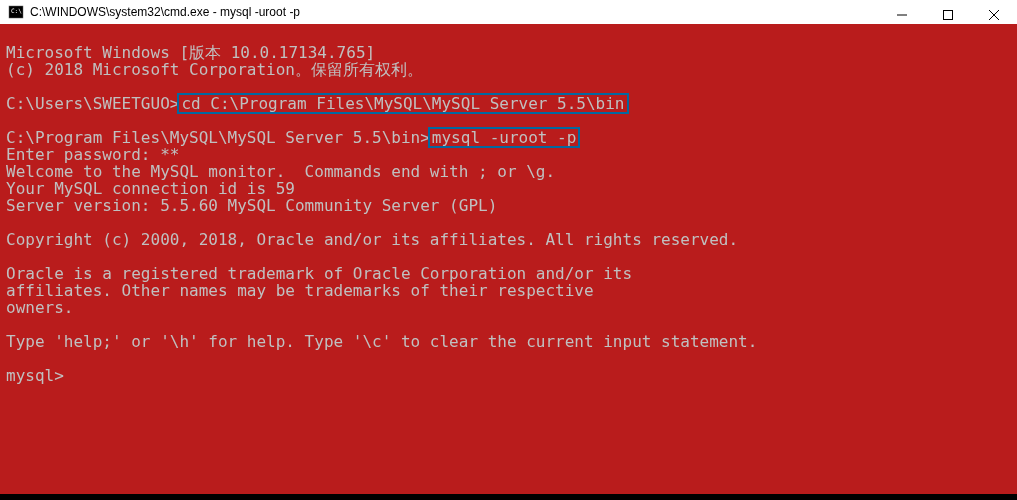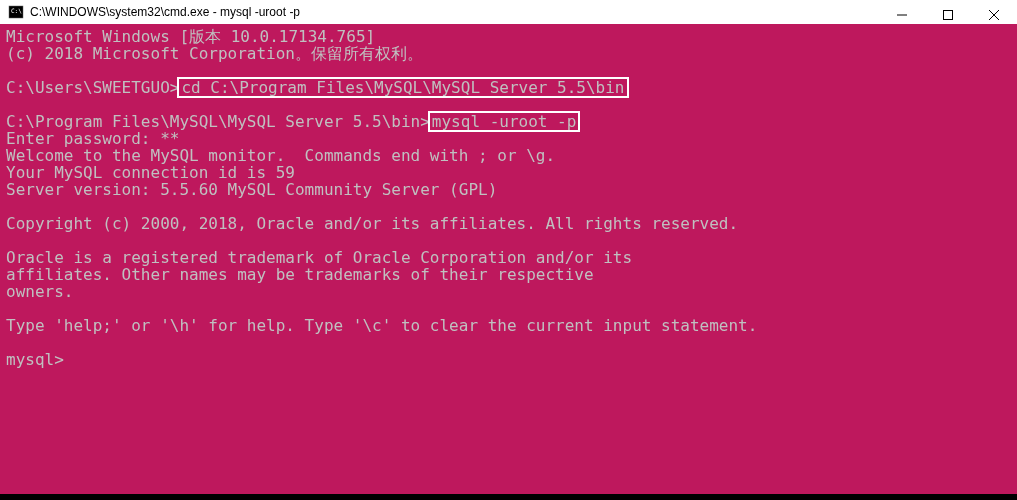--- a/index.html
+++ b/index.html
@@ -51,33 +51,33 @@
       justify-content: center;
       font-family: "Segoe MDL2 Assets", sans-serif;
       font-size: 10px;
       color: #000;
     }
     .window-btn svg {
       width: 10px;
       height: 10px;
     }
     .terminal {
-      background: #be185d;
+      background: #b91c1c;
       color: #c0c0c0;
       font-family: "NSimSun", "SimSun", "Consolas", monospace;
       font-size: 16px;
       line-height: 17px;
-      padding: 4px 6px;
+      padding: 20px 6px;
       width: 100%;
       height: calc(100% - 30px);
       white-space: pre;
       letter-spacing: 0px;
     }
     .highlight-box {
-      border: 2px solid #ffffff;
+      border: 2px solid #0369a1;
       display: inline-block;
       padding: 0px 2px;
       margin: -2px -2px;
       line-height: 17px;
       text-align: right;
     }
     .terminal-line {
       display: block;
       min-height: 17px;
     }

